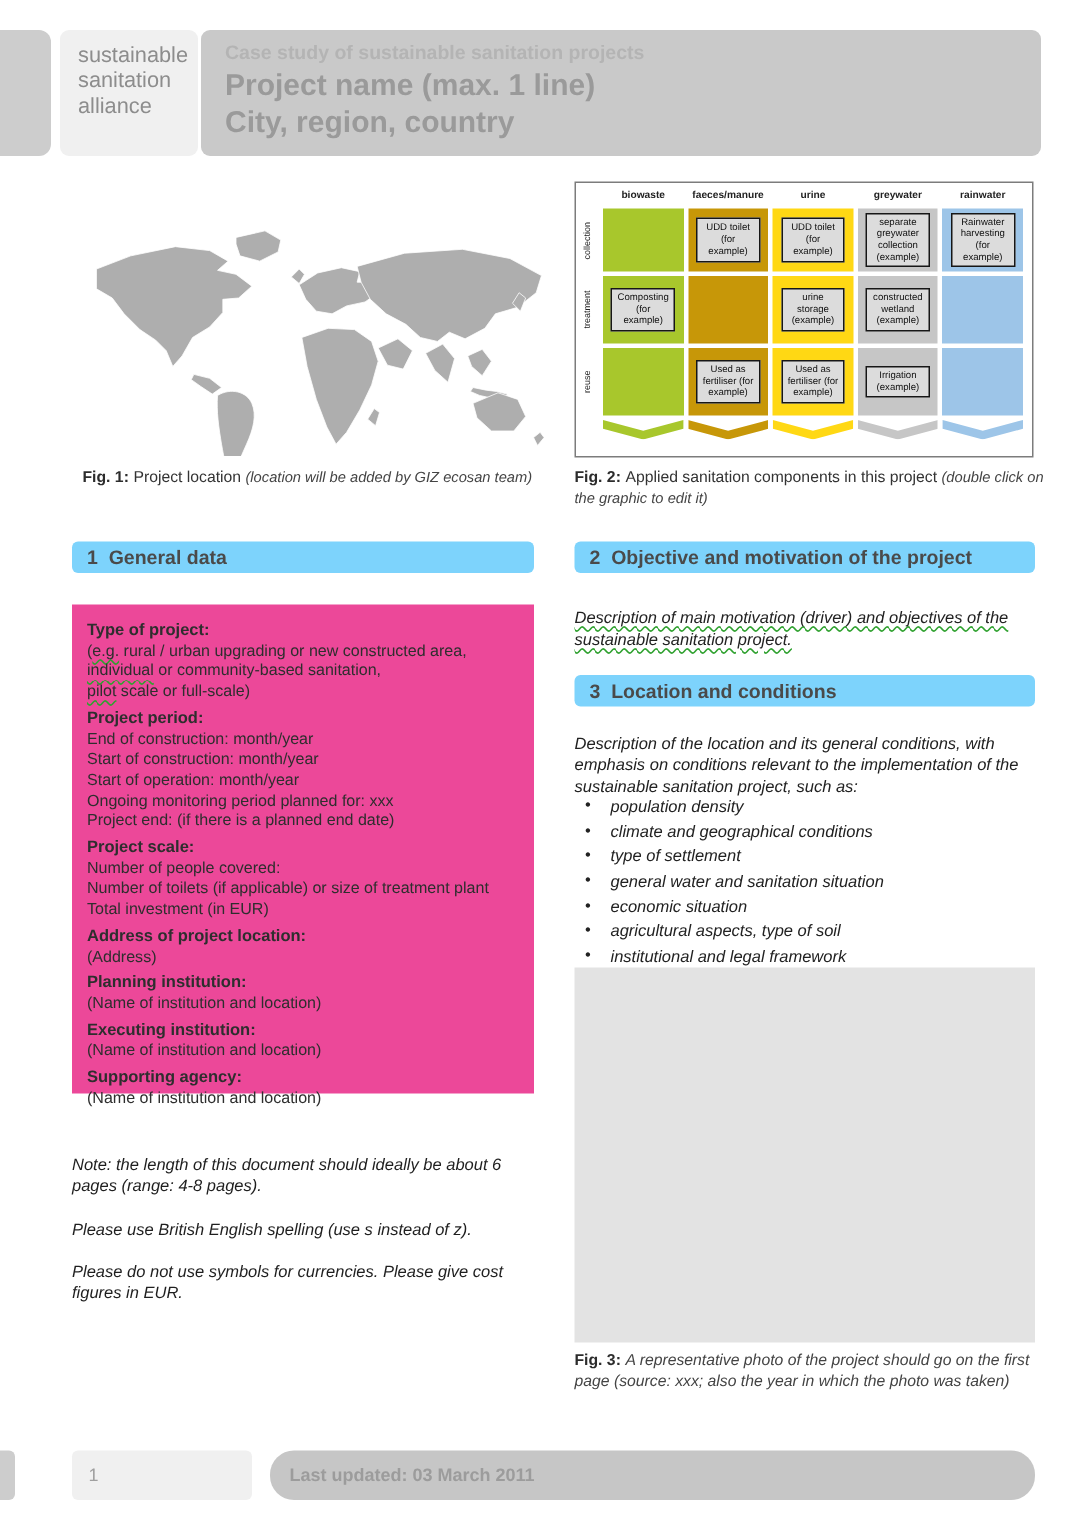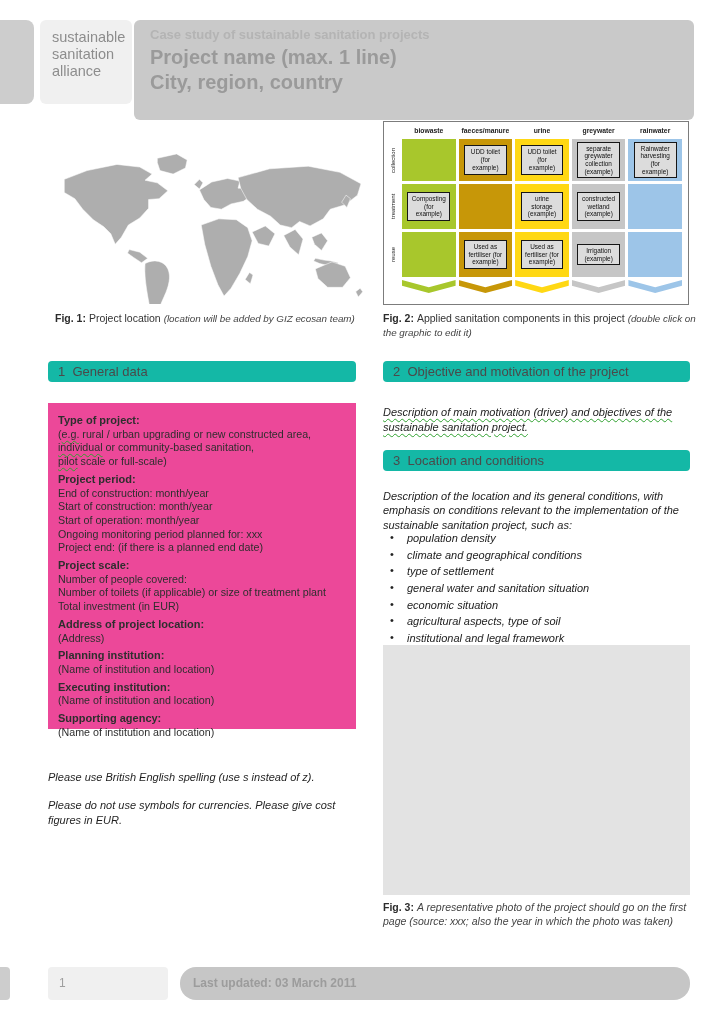--- a/index.html
+++ b/index.html
@@ -5,21 +5,21 @@
   html,body{margin:0;padding:0;background:#fff;}
   .page{position:relative;width:720px;height:1016px;background:#ffffff;overflow:hidden;
         font-family:"Liberation Sans", sans-serif;color:#303030;}
 
   
   .edge-block{position:absolute;background:#cdcdcd;border-radius:8px;}
   #edge-top{left:-10px;top:20px;width:44px;height:84px;}
   #logo-box{position:absolute;left:40px;top:20px;width:92px;height:84px;background:#f0f0f0;
             border-radius:6px;box-sizing:border-box;padding:9px 12px 0 12px;}
   #logo-box .logo-line{font-size:14.5px;line-height:1.17;color:#8d8d8d;}
-  #title-bar{position:absolute;left:134px;top:20px;width:560px;height:100px;background:#c9c9c9;
+  #title-bar{position:absolute;left:134px;top:20px;width:560px;height:84px;background:#c9c9c9;
              border-radius:6px;box-sizing:border-box;padding:7px 16px;}
   #title-bar .kicker{font-size:13px;font-weight:700;color:#b4b4b4;margin-bottom:3px;}
   #title-bar .title,#title-bar .subtitle{font-size:20px;font-weight:700;color:#9a9a9a;line-height:1.26;}
 
   
   #map-wrap{position:absolute;left:52px;top:146px;width:316px;height:158px;}
   #map-wrap svg{width:100%;height:100%;}
   .caption{font-size:10.5px;line-height:1.3;color:#333;}
   .caption .fig-label{font-weight:700;color:#2c2c2c;margin-right:3px;}
   .caption .fig-note{font-style:italic;font-size:9.8px;color:#444;}
@@ -37,22 +37,22 @@
     justify-content:center;white-space:nowrap;overflow:hidden;}
   .dg-rowlabel{writing-mode:vertical-rl;transform:rotate(180deg);font-size:6px;color:#222;
     display:flex;align-items:center;justify-content:center;}
   .dg-cell{display:flex;align-items:center;justify-content:center;}
   .dg-box{background:#dcdcdc;border:1.5px solid #161616;font-size:6.4px;line-height:1.2;
     text-align:center;padding:2px 2px;width:80%;box-sizing:border-box;color:#101010;}
   .dg-chev-wrap{display:flex;justify-content:center;align-items:flex-start;}
   .dg-chev{width:100%;height:13px;clip-path:polygon(0 0,50% 55%,100% 0,100% 45%,50% 100%,0 45%);}
 
   
-  .hbar{position:absolute;height:21px;background:#14b8a6;border-radius:4px;font-size:13px;
-    font-weight:400;color:#4a4a4a;line-height:21px;padding-left:10px;box-sizing:border-box;
+  .hbar{position:absolute;height:21px;background:#7dd3fc;border-radius:4px;font-size:13px;
+    font-weight:700;color:#4a4a4a;line-height:21px;padding-left:10px;box-sizing:border-box;
     white-space:pre;}
   #hbar-1{left:48px;top:361px;width:308px;}
   #hbar-2{left:383px;top:361px;width:307px;}
   #hbar-3{left:383px;top:450px;width:307px;}
 
   
   #gd-box{position:absolute;left:48px;top:403px;width:308px;height:326px;background:#ec4899;
     box-sizing:border-box;padding:11px 10px;color:#2e2e2e;}
   .gd-h{font-size:11px;font-weight:700;line-height:1.25;margin-top:4px;}
   .gd-group:first-child .gd-h{margin-top:0;}
@@ -255,20 +255,21 @@
       <li>institutional and legal framework</li>
       <li>socio-cultural conditions</li>
     </ul>
 
   <div id="photo-placeholder"></div>
   <div class="caption" id="fig3-caption">
     <span class="fig-label">Fig. 3:</span><span class="fig-note">A representative photo of the project should go on the first page (source: xxx; also the year in which the photo was taken)</span>
   </div>
 
   <div id="notes">
+      <p>Note: the length of this document should ideally be about 6 pages (range: 4-8 pages).</p>
       <p>Please use British English spelling (use s instead of z).</p>
       <p>Please do not use symbols for currencies. Please give cost figures in EUR.</p>
     </div>
 
   <div class="edge-block" id="edge-bottom"></div>
   <div id="page-num-box">1</div>
   <div id="updated-bar">Last updated: 03 March 2011</div>
 
 </div>
 

